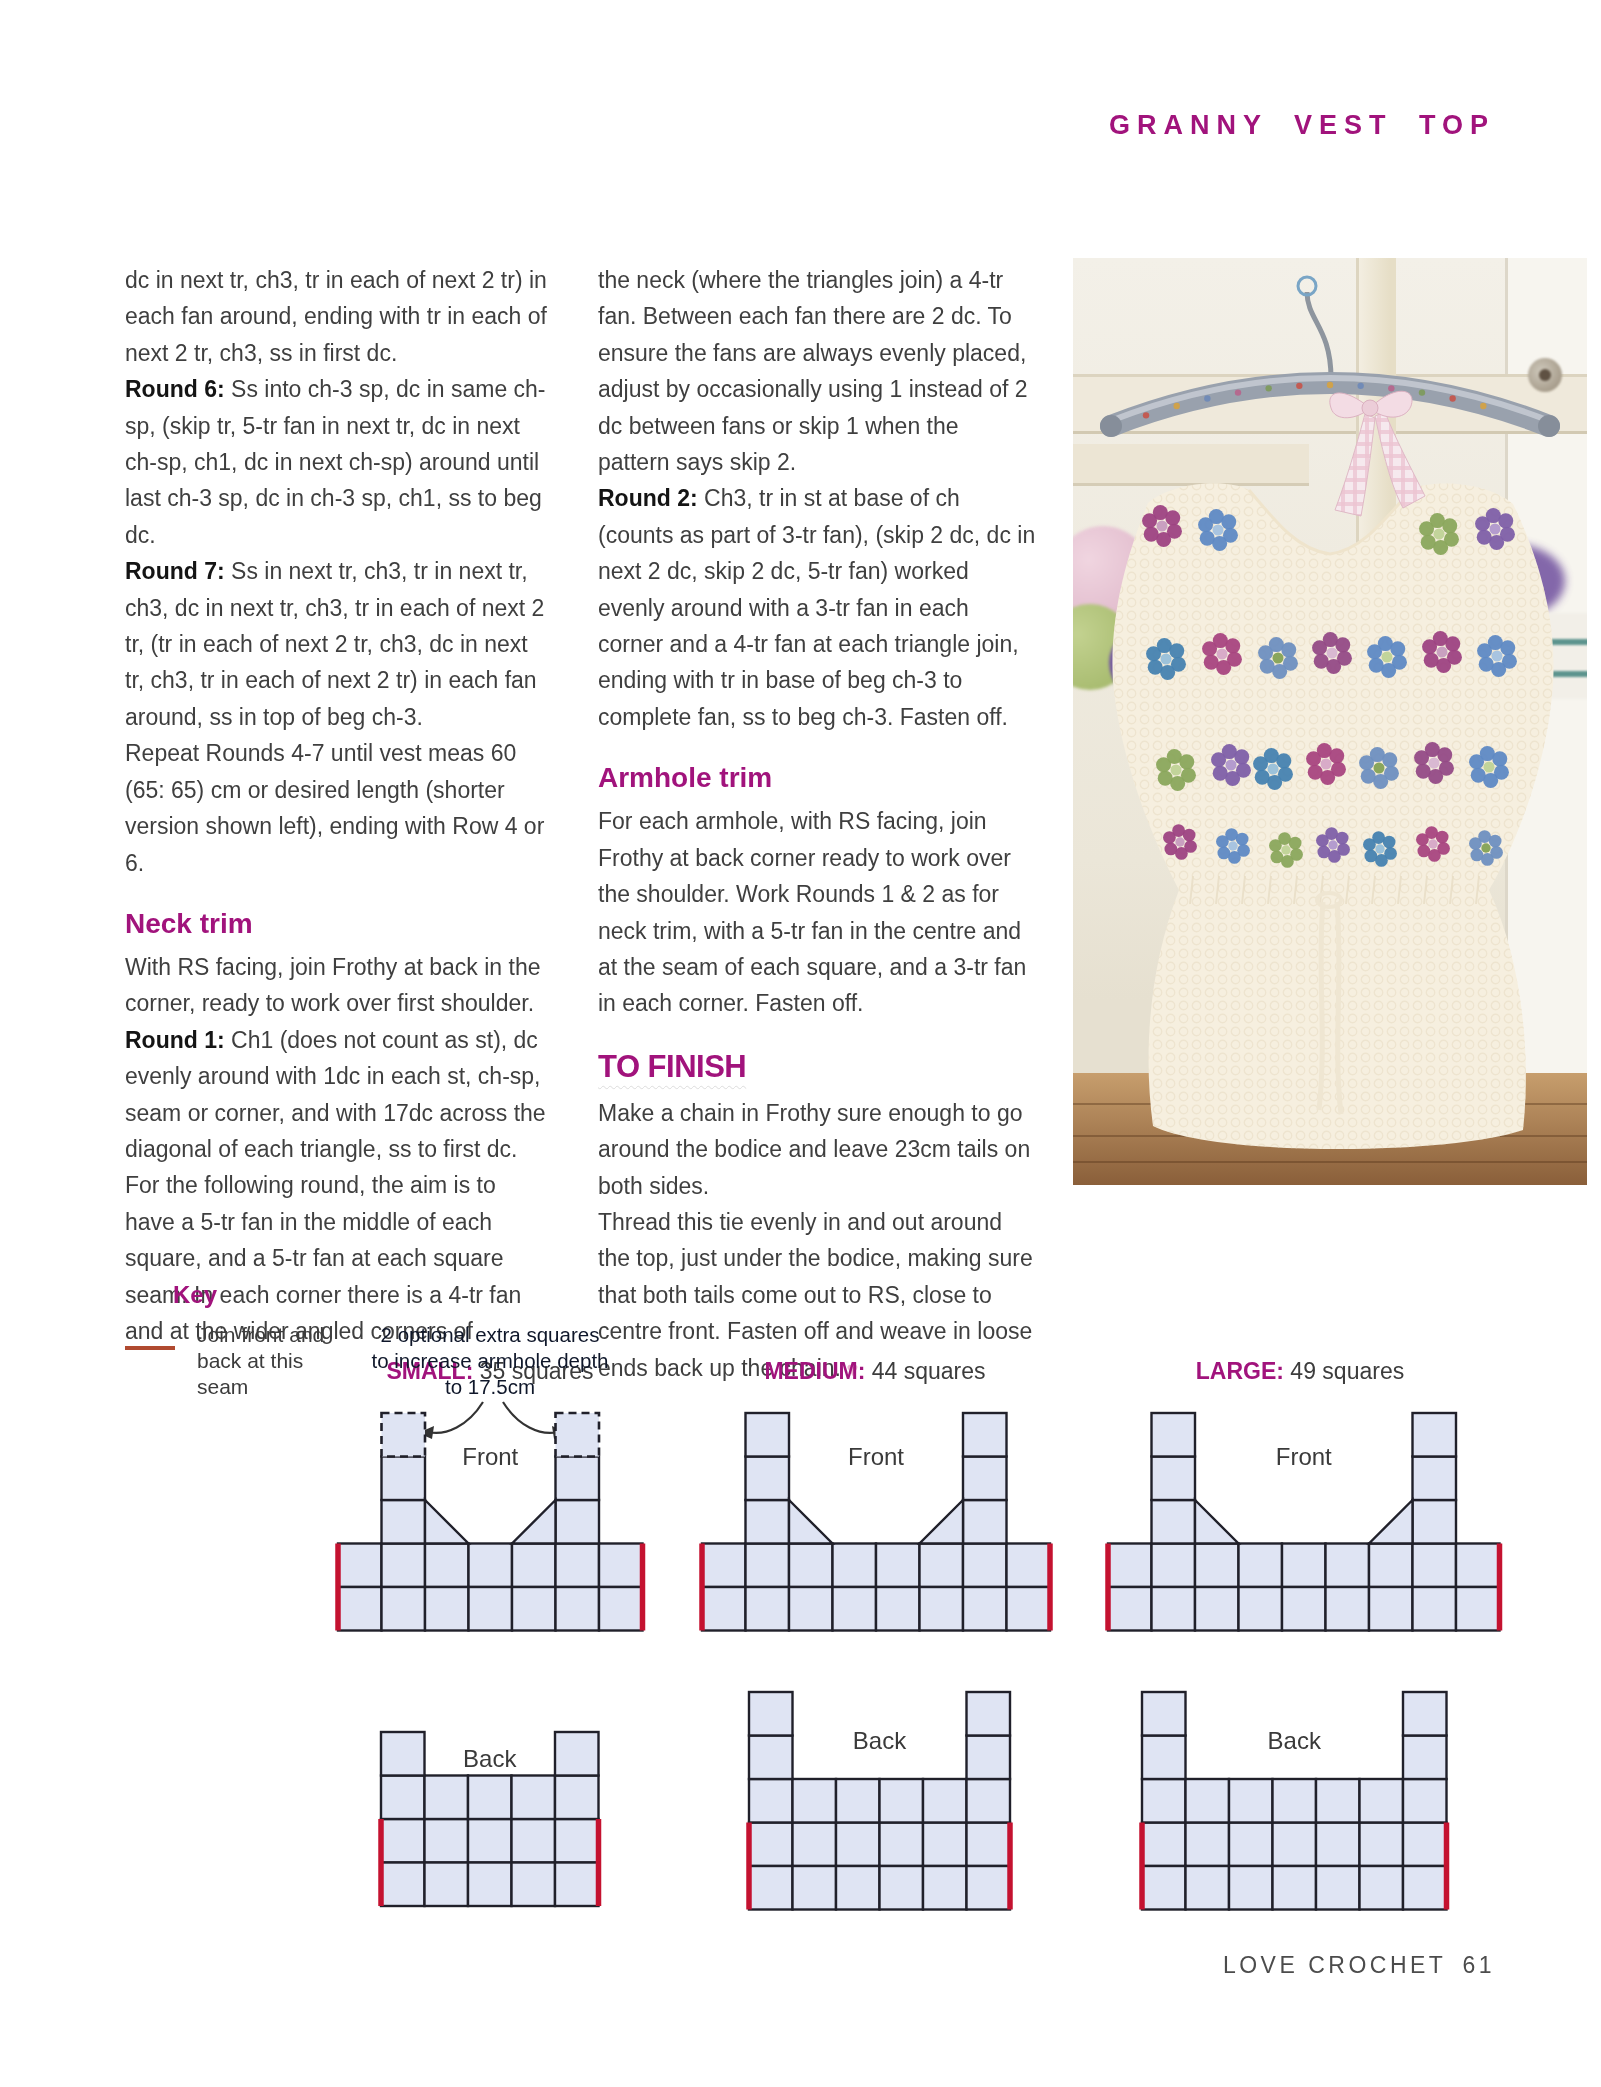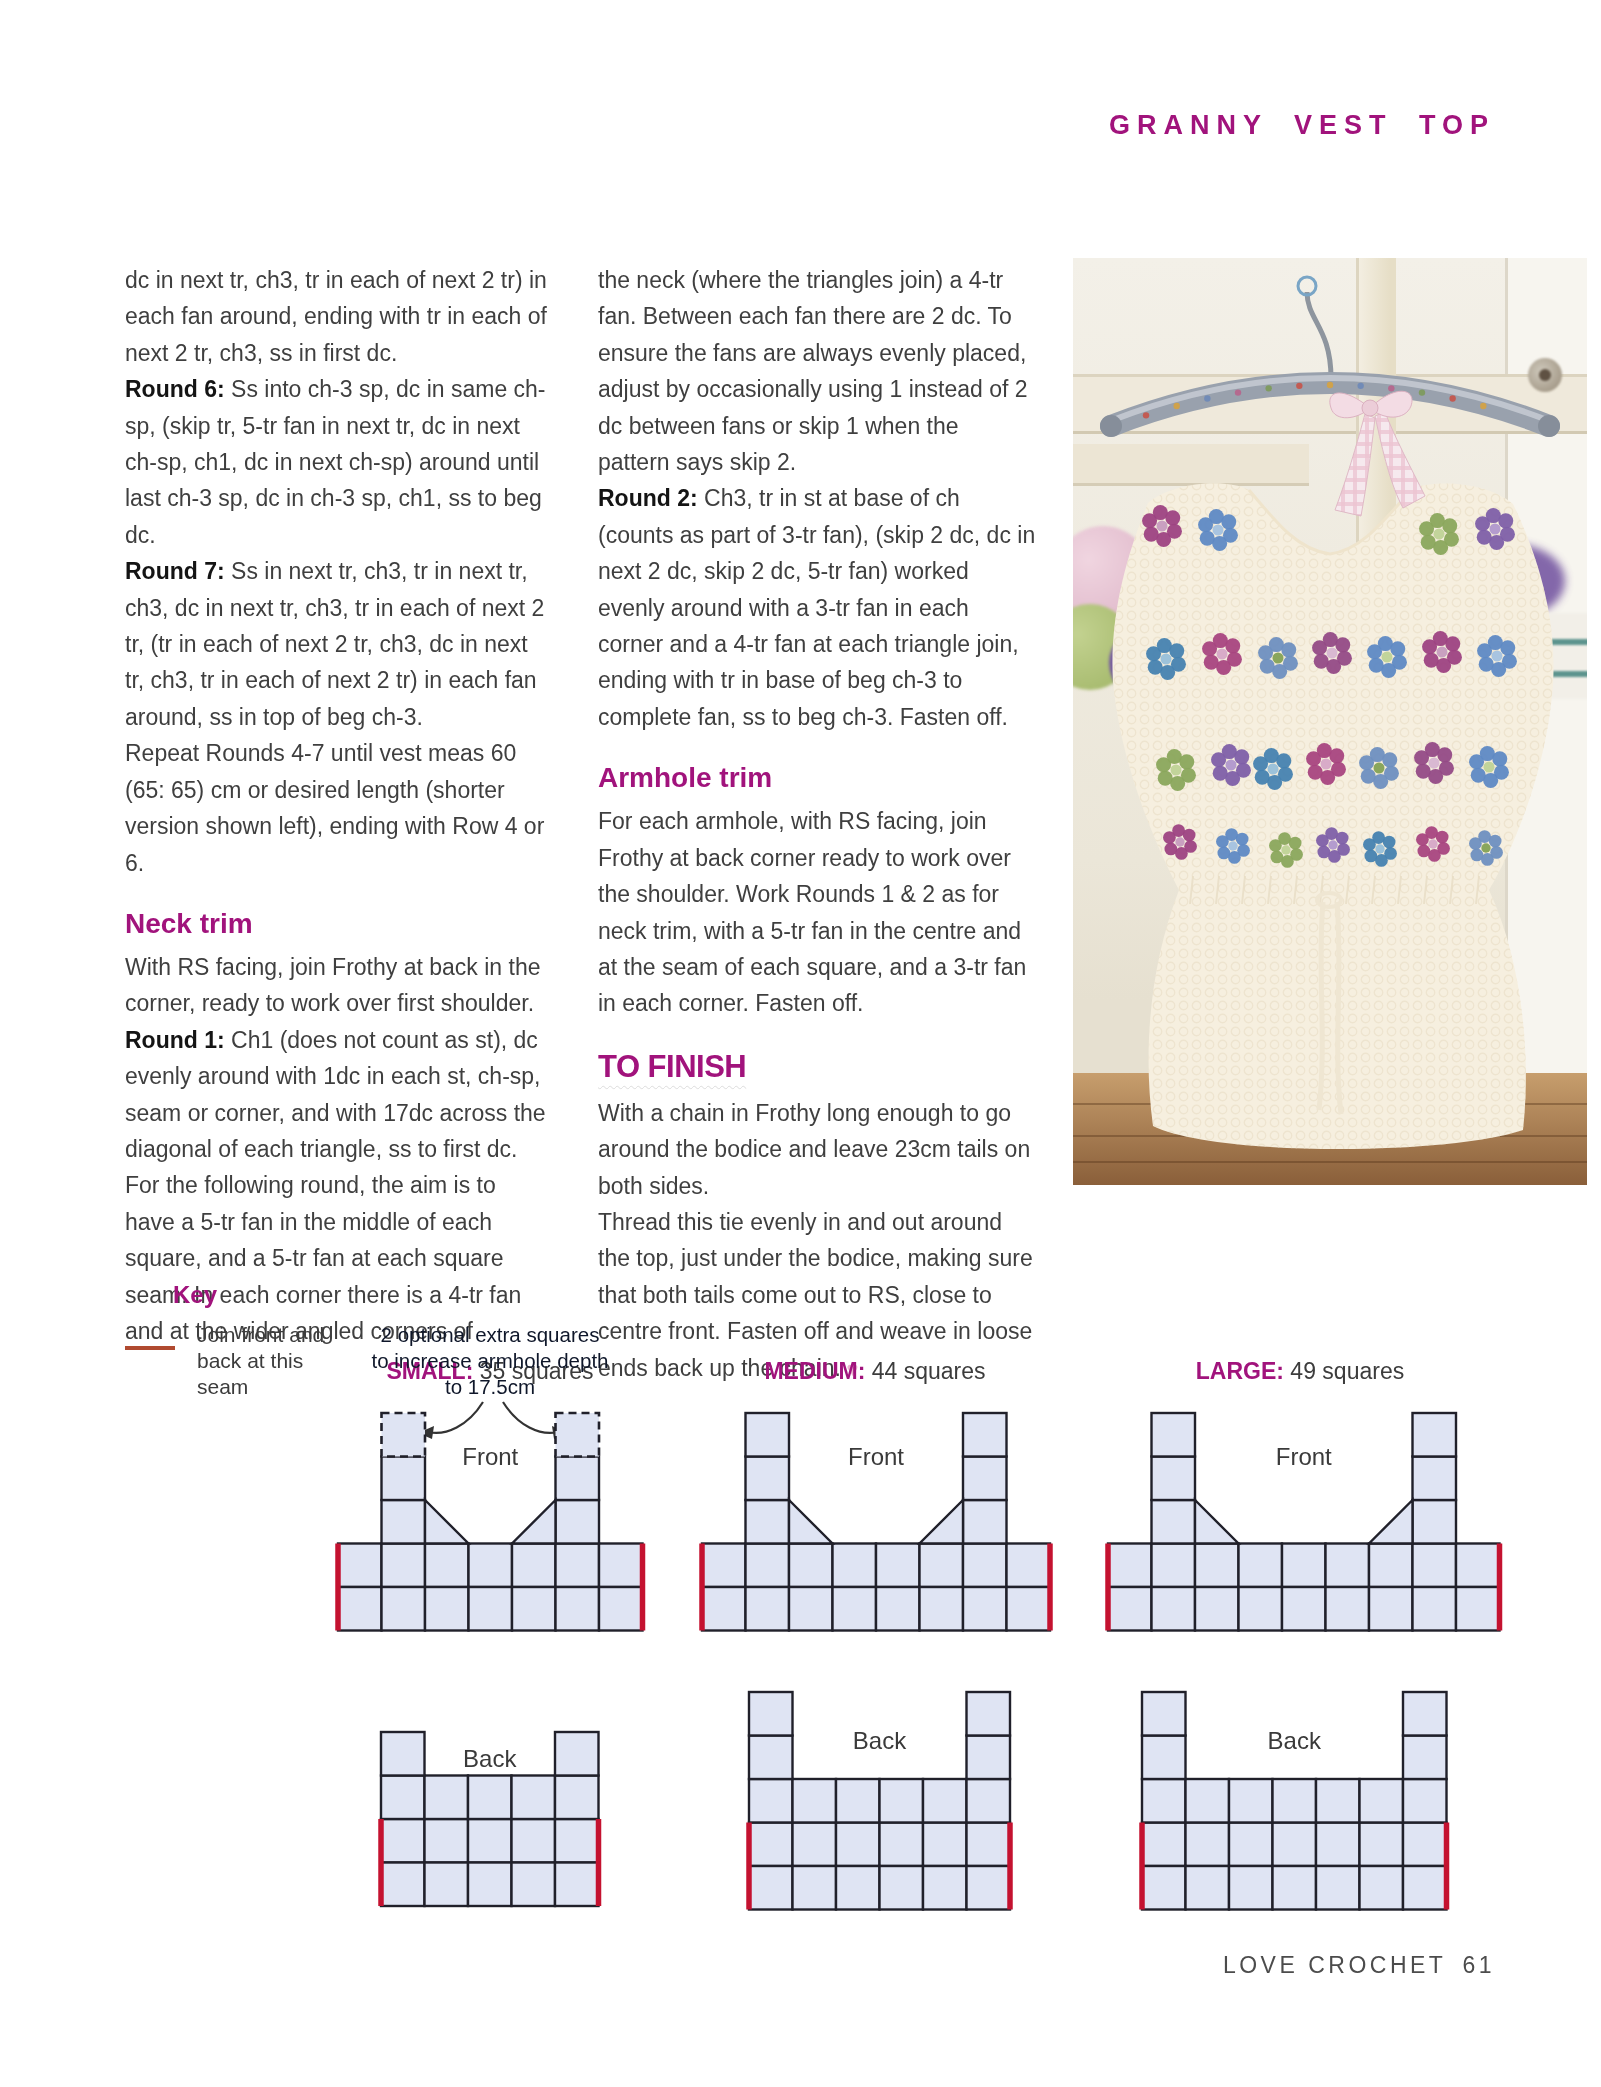--- a/index.html
+++ b/index.html
@@ -103,21 +103,21 @@
       <p>With RS facing, join Frothy at back in the corner, ready to work over first shoulder.</p>
       <p><strong>Round 1: </strong>Ch1 (does not count as st), dc evenly around with 1dc in each st, ch-sp, seam or corner, and with 17dc across the diagonal of each triangle, ss to first dc.</p>
       <p>For the following round, the aim is to have a 5-tr fan in the middle of each square, and a 5-tr fan at each square seam. In each corner there is a 4-tr fan and at the wider angled corners of</p>
     </div>
   <div id="col2" class="col">
       <p>the neck (where the triangles join) a 4-tr fan. Between each fan there are 2 dc. To ensure the fans are always evenly placed, adjust by occasionally using 1 instead of 2 dc between fans or skip 1 when the pattern says skip 2.</p>
       <p><strong>Round 2: </strong>Ch3, tr in st at base of ch (counts as part of 3-tr fan), (skip 2 dc, dc in next 2 dc, skip 2 dc, 5-tr fan) worked evenly around with a 3-tr fan in each corner and a 4-tr fan at each triangle join, ending with tr in base of beg ch-3 to complete fan, ss to beg ch-3. Fasten off.</p>
       <h3>Armhole trim</h3>
       <p>For each armhole, with RS facing, join Frothy at back corner ready to work over the shoulder. Work Rounds 1 &amp; 2 as for neck trim, with a 5-tr fan in the centre and at the seam of each square, and a 3-tr fan in each corner. Fasten off.</p>
       <h2>TO FINISH</h2>
-      <p>With a chain in Frothy long enough to go around the bodice and leave 23cm tails on both sides.</p>
+      <p>Make a chain in Frothy sure enough to go around the bodice and leave 23cm tails on both sides.</p>
       <p>Thread this tie evenly in and out around the top, just under the bodice, making sure that both tails come out to RS, close to centre front. Fasten off and weave in loose ends back up the chain.<span class="heart"> ♥</span></p>
     </div>
 
   <div id="photo">
     <div id="door" class="abs"></div>
     <div id="rail-top" class="abs"></div>
     <div id="rail-top2" class="abs"></div>
     <div id="post" class="abs"></div>
     <div id="knob" class="abs">
         <div class="pin"></div>

